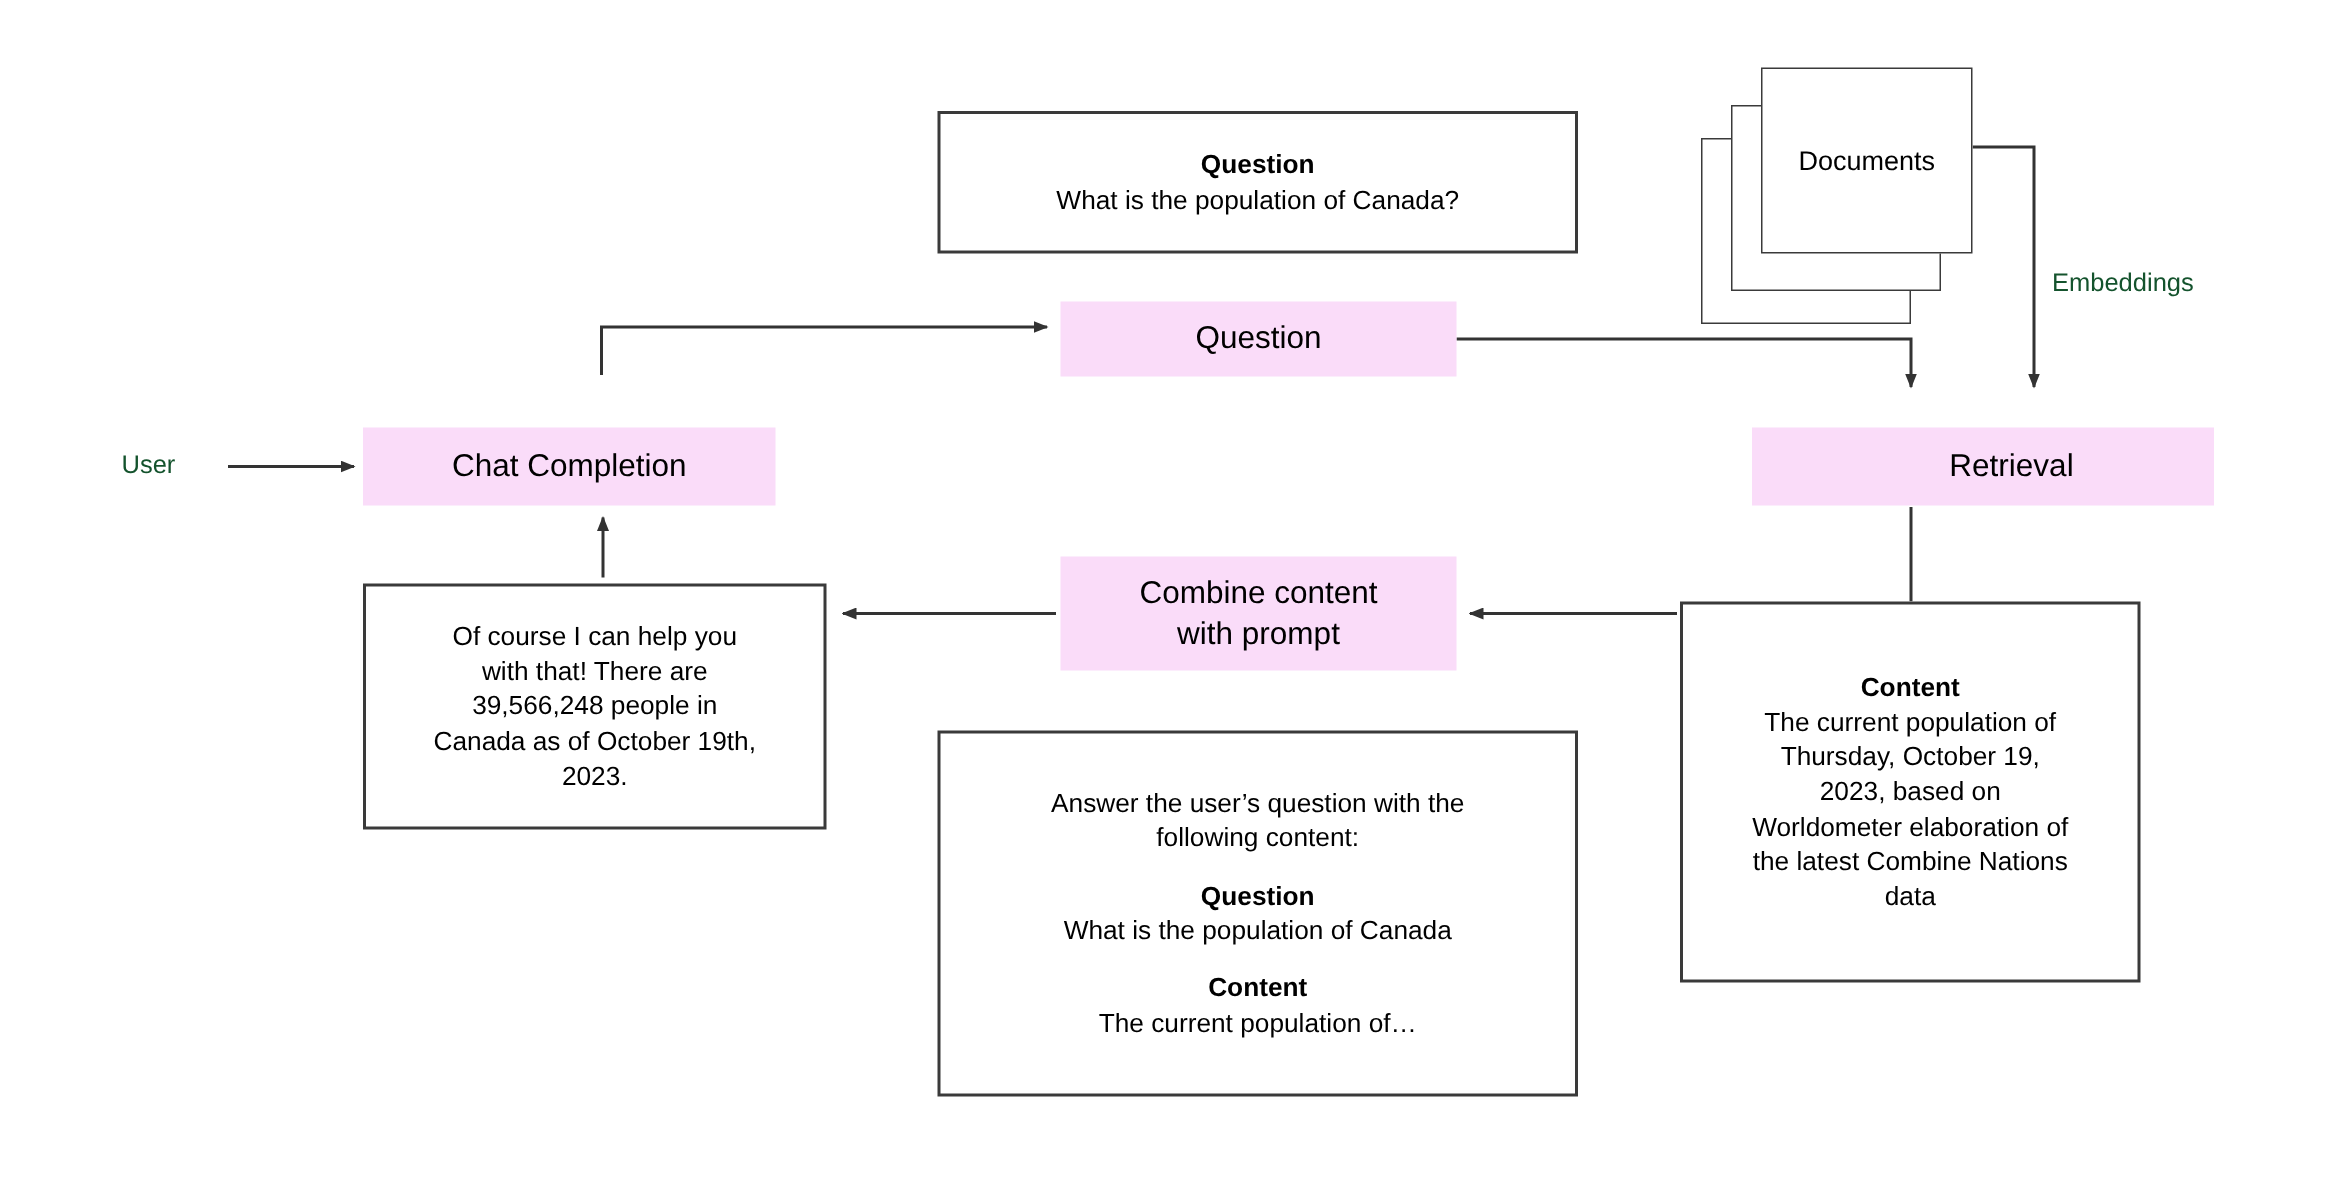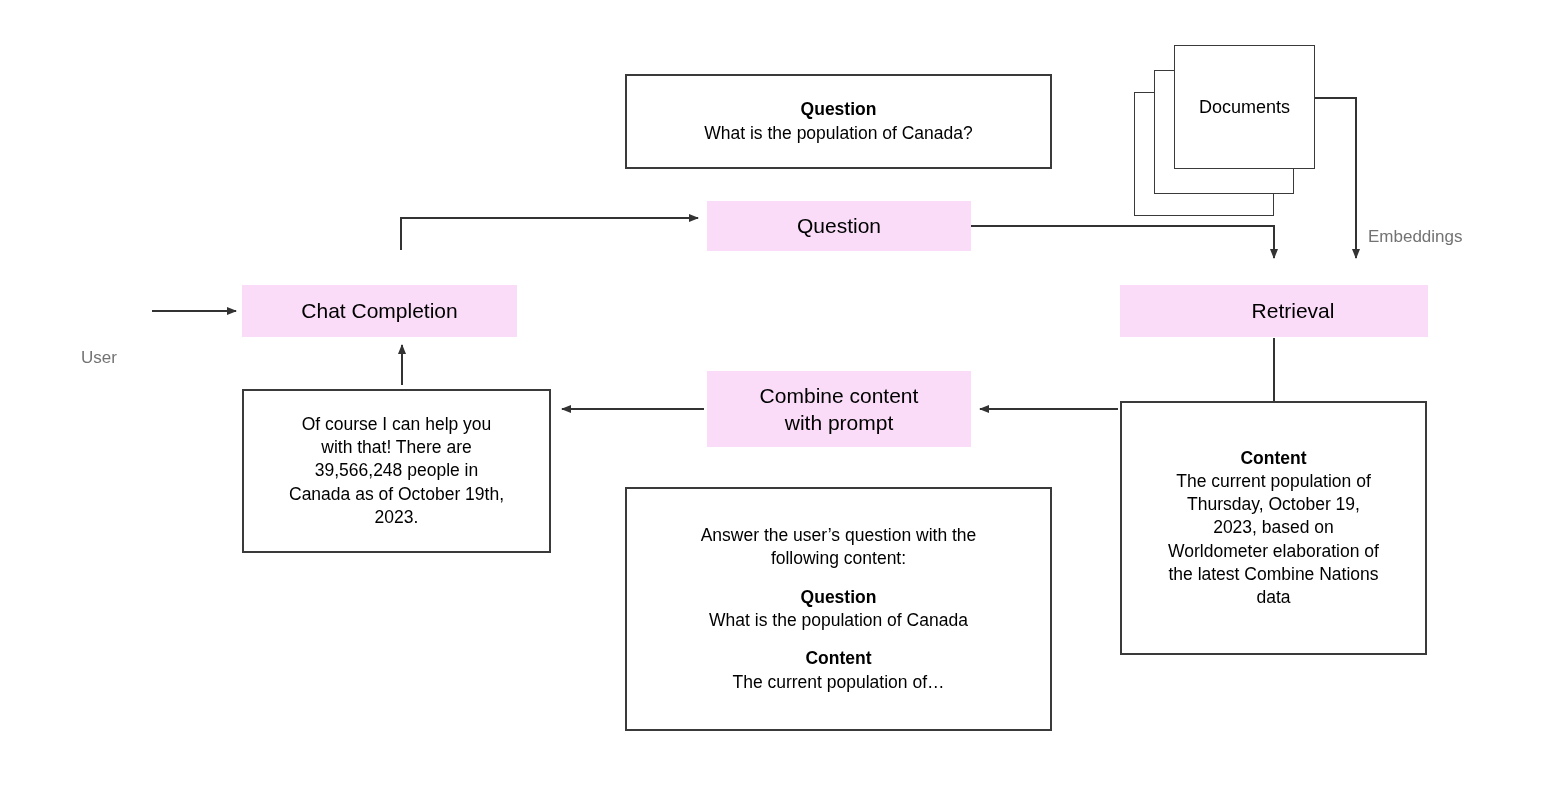--- a/index.html
+++ b/index.html
@@ -50,23 +50,22 @@
   .card-front {
     display: flex;
     align-items: center;
     justify-content: center;
     font-size: 18px;
     text-align: center;
   }
   .plain-label {
     position: absolute;
     font-size: 17px;
-    color: #737373;
+    color: #14532d;
     white-space: nowrap;
-    margin-top: 48px;
   }
   .ttl {
     font-weight: bold;
     display: block;
   }
   .spacer {
     display: block;
     height: 15px;
   }
   svg.edges {
@@ -121,21 +120,21 @@
 
   <div class="node boxed" style="left:625px; top:74px; width:427px; height:95px;">
     <span class="ttl txt-line">Question</span>
     <span class="txt-line">What is the population of Canada?</span>
   </div>
 
   <div class="node purple" style="left:707px; top:201px; width:264px; height:50px;">
     <span>Question</span>
   </div>
 
-  <div class="node purple" style="left:1120px; top:285px; width:308px; height:52px;padding-left:38px;">
+  <div class="node purple" style="left:1168px; top:285px; width:308px; height:52px;padding-left:38px;">
     <span>Retrieval</span>
   </div>
 
   <div class="node purple" style="left:242px; top:285px; width:275px; height:52px;">
     <span>Chat Completion</span>
   </div>
 
   <div class="node purple" style="left:707px; top:371px; width:264px; height:76px;">
     <span class="txt-line">Combine content</span>
     <span class="txt-line">with prompt</span>

